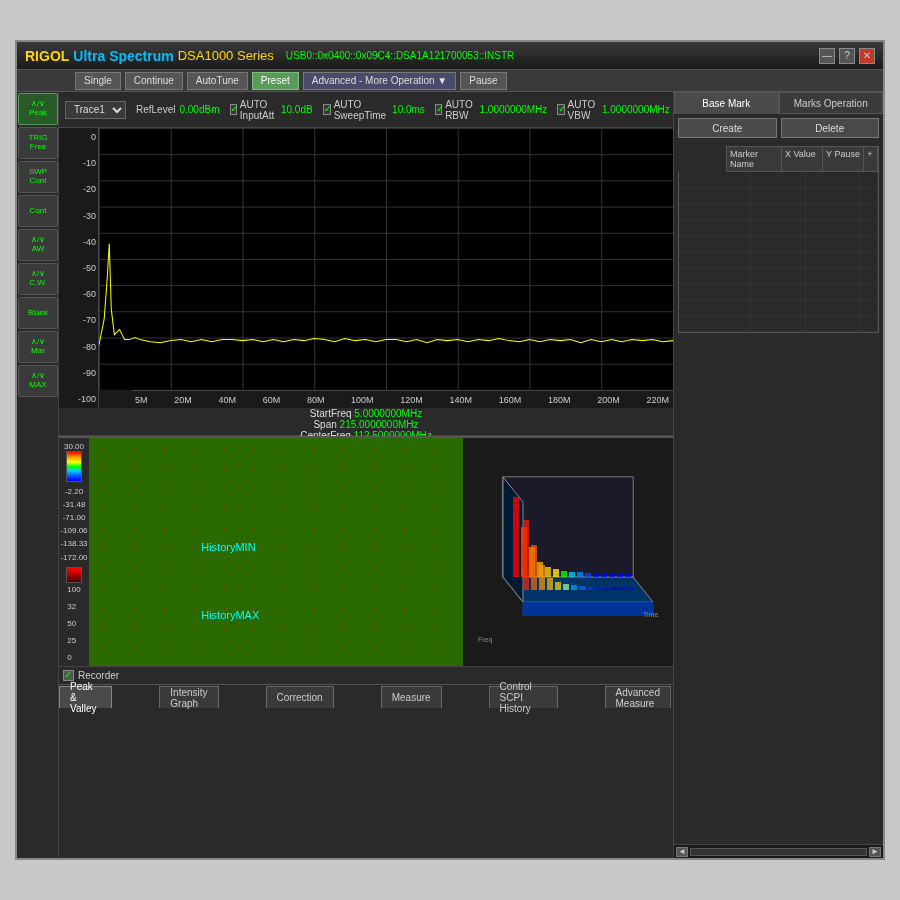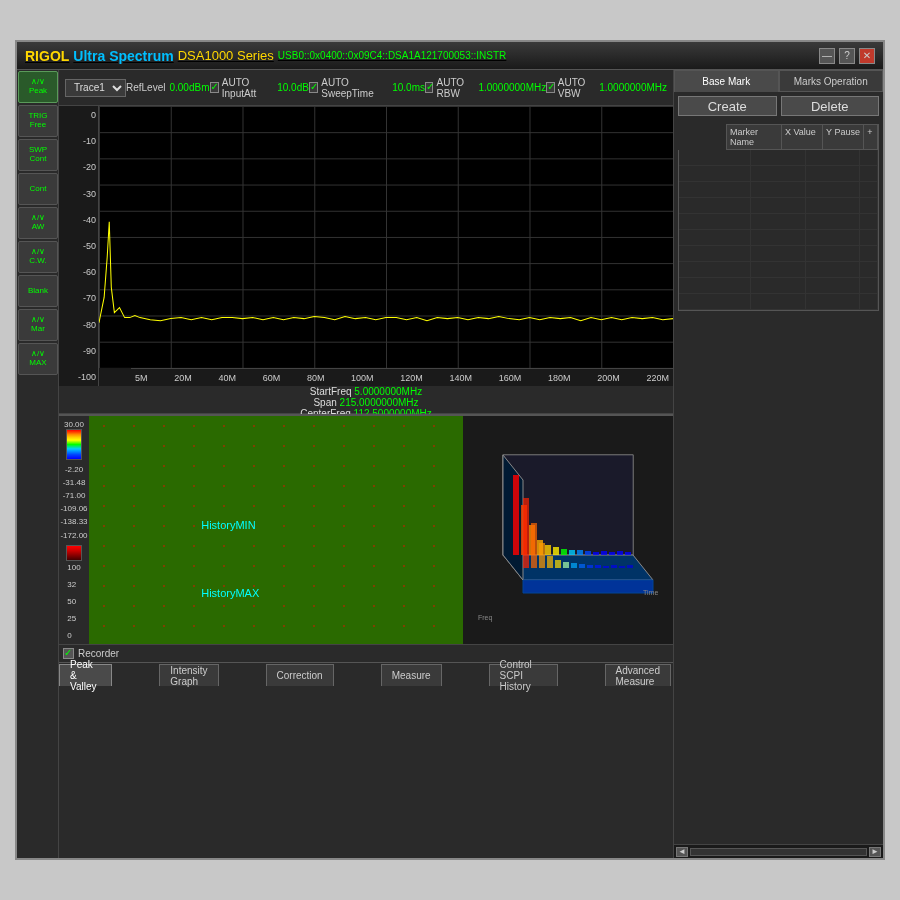--- a/index.html
+++ b/index.html
@@ -38,40 +38,39 @@
       align-items: center;
       padding: 0 8px;
       border-bottom: 1px solid #555;
       flex-shrink: 0;
     }
     .title-bar-left {
       display: flex;
       align-items: center;
       gap: 4px;
       flex: 1;
-      text-decoration: underline;
     }
     .rigol-logo {
       color: #FFD700;
       font-weight: bold;
       font-size: 14px;
     }
     .ultra-spectrum {
       color: #00BFFF;
       font-weight: bold;
       font-size: 14px;
     }
     .dsa-series {
       color: #FFD700;
       font-size: 13px;
     }
     .usb-info {
       color: #00FF00;
       font-size: 10px;
-      margin-left: 0;
+      margin-left: 8px;
     }
     .title-bar-controls {
       display: flex;
       gap: 4px;
       align-items: center;
     }
     .title-btn {
       width: 16px;
       height: 16px;
       background: #555;
@@ -164,20 +163,21 @@
       overflow: hidden;
     }
 
     
     .params-row {
       background: #2a2a2a;
       height: 36px;
       display: flex;
       align-items: center;
       padding: 4px 6px;
+      gap: 10px;
       border-bottom: 1px solid #444;
       flex-shrink: 0;
     }
     .param-group {
       display: flex;
       align-items: center;
       gap: 4px;
     }
     .trace-select {
       background: #3a3a3a;
@@ -314,21 +314,21 @@
       display: flex;
       gap: 4px;
       padding: 4px;
     }
     .panel-btn {
       flex: 1;
       height: 20px;
       background: #4a4a4a;
       border: 1px solid #777;
       color: #ddd;
-      font-size: 13px;
+      font-size: 10px;
       cursor: pointer;
     }
     .marker-table {
       flex: 1;
       margin: 4px;
     }
     .marker-header {
       display: grid;
       grid-template-columns: 2fr 1.5fr 1.5fr 0.5fr;
       background: #3a3a3a;
@@ -543,20 +543,29 @@
         <span class="dsa-series">DSA1000 Series</span>
         <span class="usb-info">USB0::0x0400::0x09C4::DSA1A121700053::INSTR</span>
       </div>
       <div class="title-bar-controls">
         <div class="title-btn">—</div>
         <div class="title-btn">?</div>
         <div class="title-btn close">✕</div>
       </div>
     </div>
 
+    <div class="toolbar">
+      <div style="width:50px"></div>
+      <button class="toolbar-btn">Single</button>
+      <button class="toolbar-btn">Continue</button>
+      <button class="toolbar-btn">AutoTune</button>
+      <button class="toolbar-btn preset">Preset</button>
+      <button class="toolbar-btn advanced">Advanced - More Operation ▼</button>
+      <button class="toolbar-btn">Pause</button>
+    </div>
 
     <div class="main-content">
 
       <div class="left-sidebar">
         <div class="sidebar-btn active">
           <span>∧/∨</span>
           <span>Peak</span>
         </div>
         <div class="sidebar-btn">
           <span>TRIG</span>

